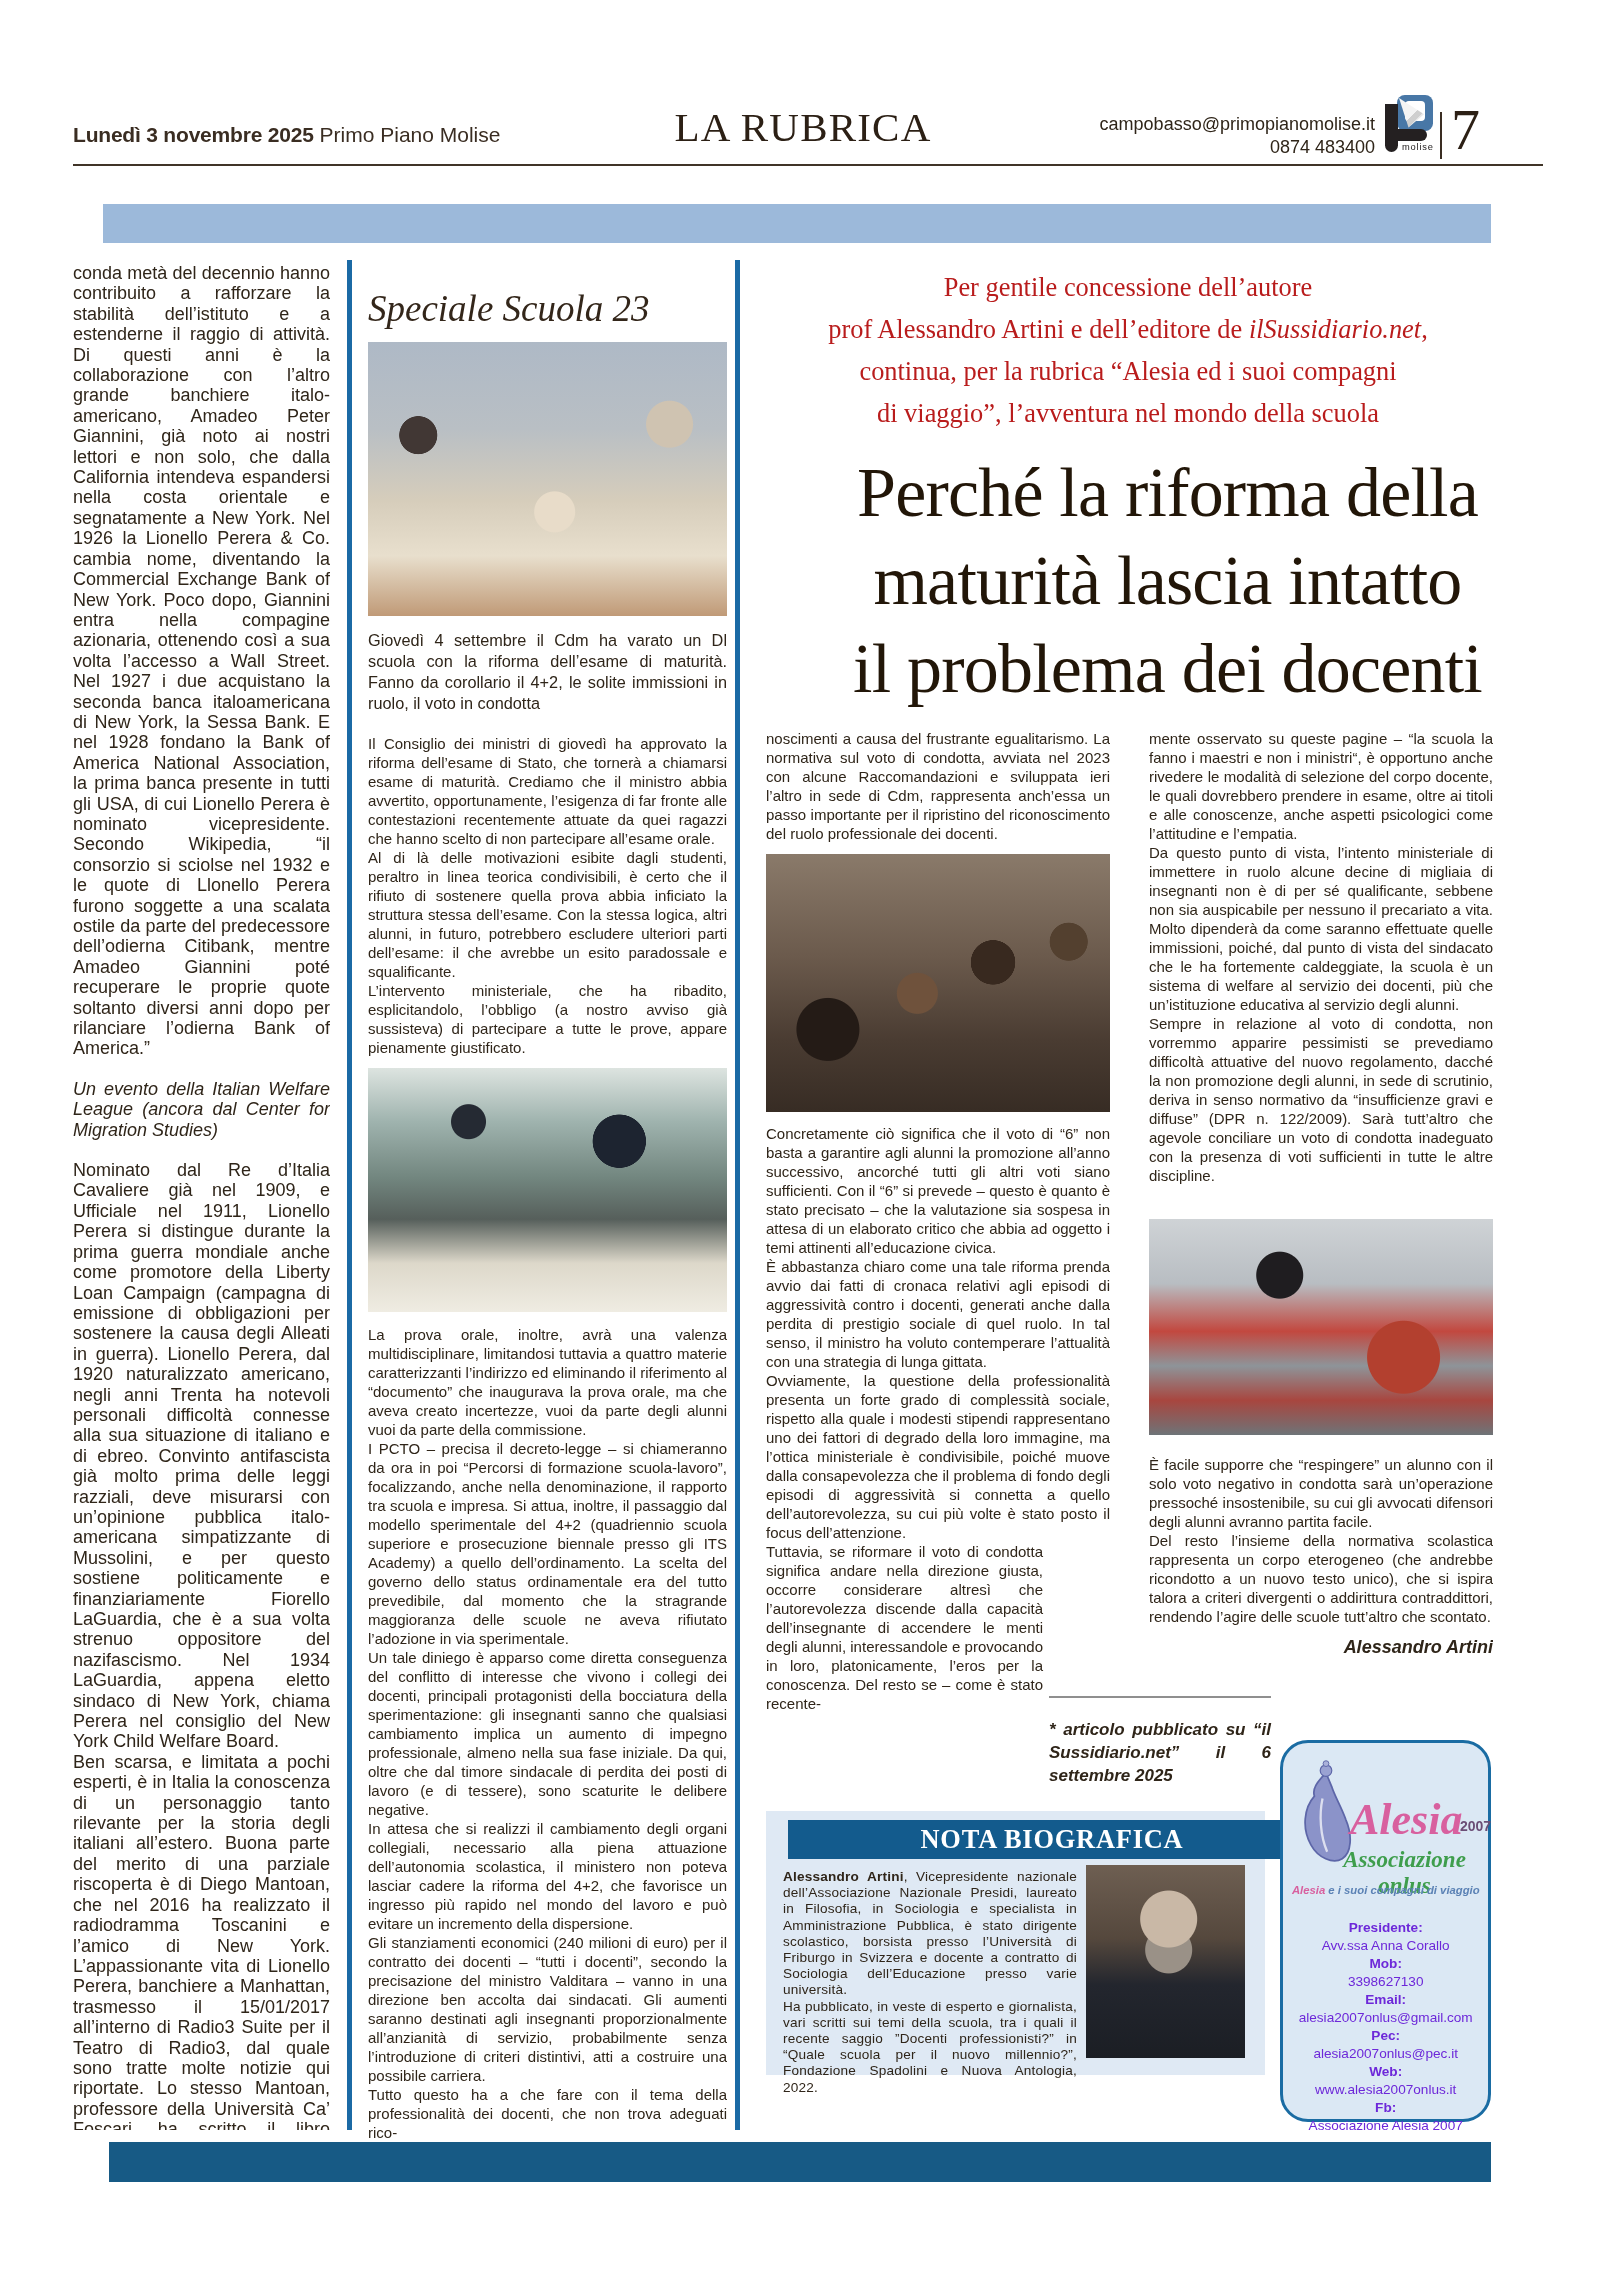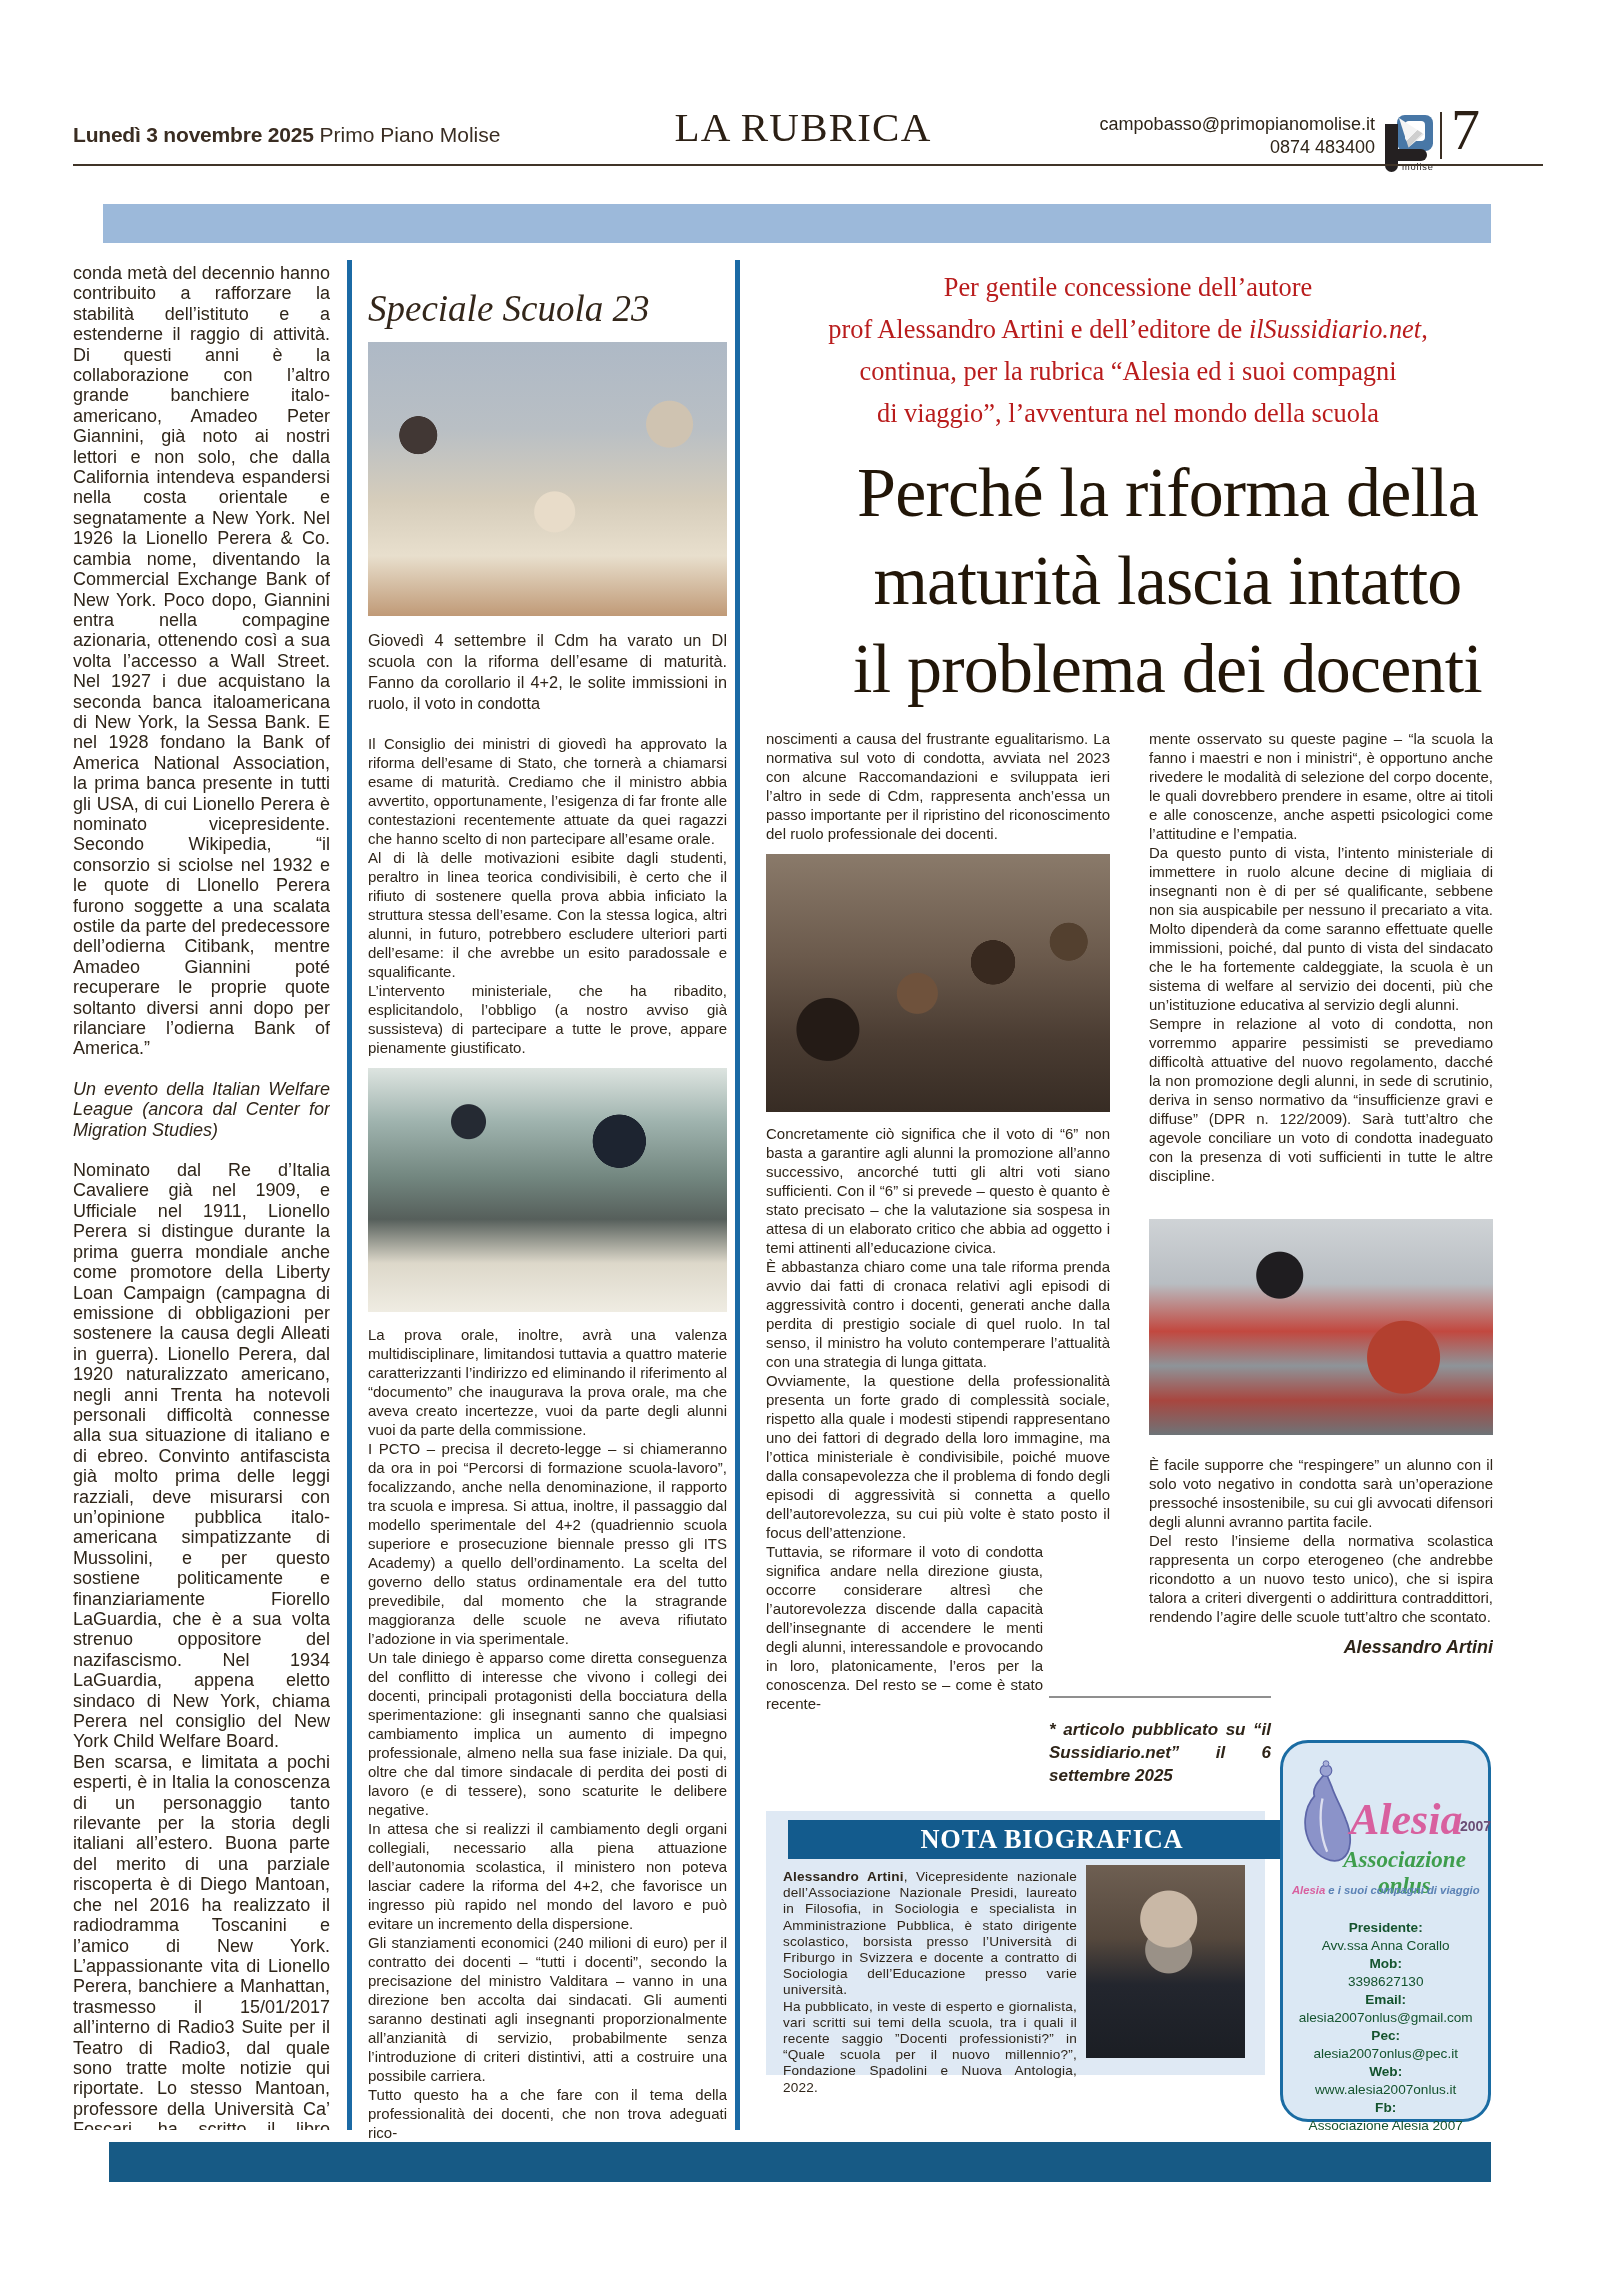--- a/index.html
+++ b/index.html
@@ -9,21 +9,21 @@
   .serif{font-family:"Liberation Serif",serif;}
   p{margin:0;}
 
   
   .date-line{left:73px;top:123px;font-size:21px;color:#3a2d22;}
   .date-line b{letter-spacing:-0.2px;}
   .section-title{left:570px;top:103px;width:466px;text-align:center;
                  font-size:41px;letter-spacing:1.2px;color:#2c2015;font-weight:500;}
   .contact{left:1003px;top:113px;width:372px;text-align:right;
            font-size:18px;line-height:22.5px;color:#2f2519;}
-  .logo{left:1385px;top:115px;width:50px;height:62px;padding-left:47px;}
+  .logo{left:1385px;top:95px;width:50px;height:62px;padding-left:47px;}
   .logo-blue{position:absolute;left:12.4px;top:0;width:36px;height:36px;
              background:#4877a6;border-radius:7.8px;}
   .logo-blue-hole{position:absolute;left:20px;top:6.2px;width:20px;height:20px;
              background:#ffffff;border-radius:3.9px;}
   .logo-fold{position:absolute;left:14px;top:3.1px;width:25px;height:29.5px;background:
              linear-gradient(135deg,#f4f4f4 0 55%,#cfcfcf 56% 70%,#e9e9e9 71%);
              clip-path:polygon(0 0,100% 55%,38% 100%);}
   .logo-stem{position:absolute;left:0;top:9.3px;width:13.2px;height:48px;
              background:#242021;border-radius:0 0 7px 7px;}
   .logo-foot{position:absolute;left:0;top:34px;width:42px;height:11.7px;
@@ -110,21 +110,21 @@
   .alesia-brand{position:absolute;left:67px;top:51px;font-family:"Liberation Serif",serif;
                 font-style:italic;font-weight:bold;font-size:44px;color:#d8609f;}
   .alesia-year{position:absolute;left:165px;top:75px;font-weight:bold;font-size:14px;color:#6b4e76;padding-left:12px;}
   .alesia-sub{position:absolute;left:44px;top:104px;width:155px;text-align:center;
               font-family:"Liberation Serif",serif;font-style:italic;font-weight:bold;
               font-size:23px;color:#3f9e4d;}
   .alesia-tag{position:absolute;left:7.8px;top:141px;width:190px;text-align:center;
               font-style:italic;font-weight:bold;font-size:11.3px;color:#5b82b5;}
   .alesia-tag .pink{color:#d8609f;}
   .alesia-contacts{position:absolute;left:6.2px;top:176px;width:193px;text-align:center;
-              font-size:13.6px;line-height:18px;color:#14532d;}
+              font-size:13.6px;line-height:18px;color:#6d28d9;}
   .alesia-contacts .lbl{font-weight:bold;}
 </style>
 </head>
 <body>
 
 <div id="page">
 
   <div class="abs date-line">
     <b>Lunedì 3 novembre 2025</b>
     <span> </span>

